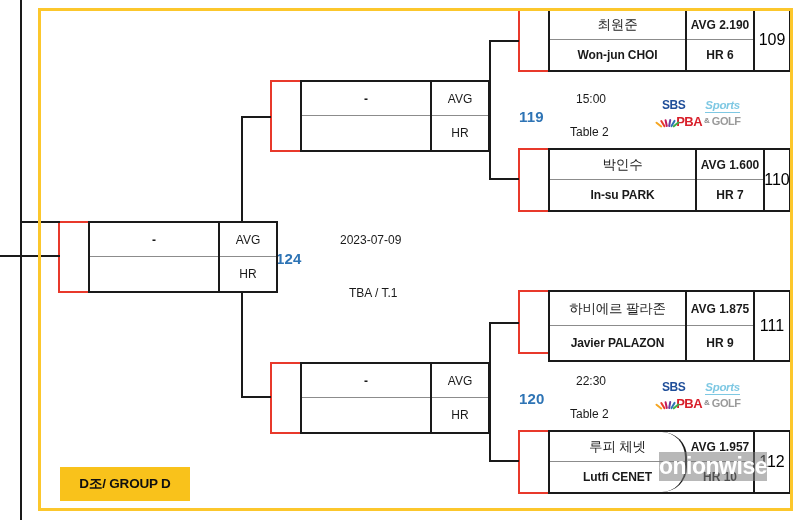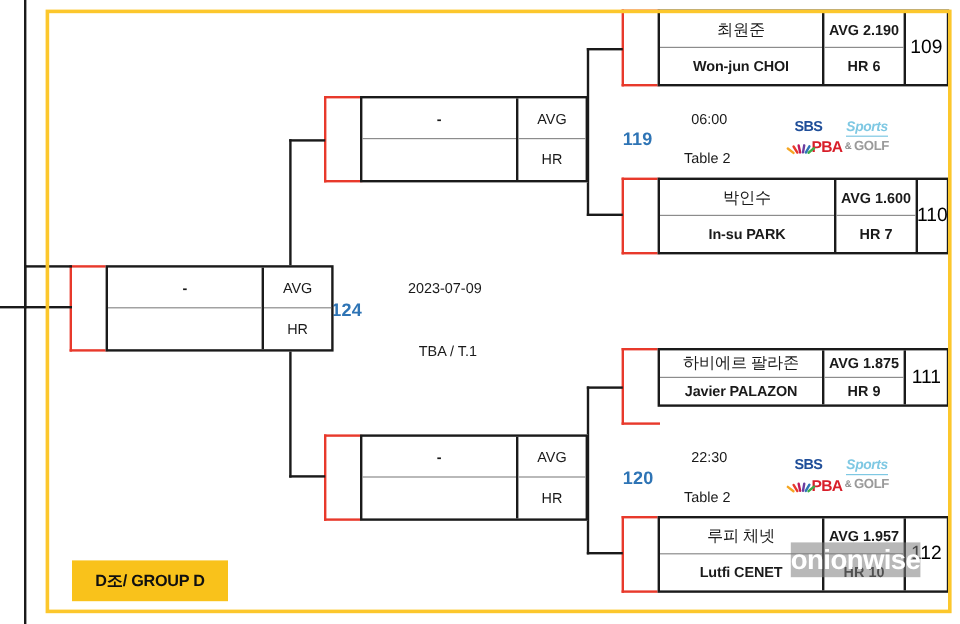--- a/index.html
+++ b/index.html
@@ -182,21 +182,21 @@
       <div class="cellrow stat">HR 7</div>
     </div>
     <div class="idcol idnum" style="width:24px;">110</div>
   </div>
 
   <div class="vline" style="left:489px;top:40px;height:140px;"></div>
   <div class="hline" style="left:489px;top:40px;width:30px;"></div>
   <div class="hline" style="left:489px;top:178px;width:30px;"></div>
 
   <div class="matchnum" style="left:519px;top:108px;">119</div>
-  <div class="meta-time" style="left:576px;top:92px;">06:00</div>
+  <div class="meta-time" style="left:576px;top:92px;">15:00</div>
   <div class="meta-table" style="left:570px;top:125px;">Table 2</div>
 
   <div class="bcast" style="left:655px;top:99px;">
     <div class="row1">
       <span class="sbs">SBS</span>
       <span class="sports">Sports</span>
     </div>
     <div class="row2">
       <span class="peacock">
         <i style="left:0px;background:#F5A623;transform:rotate(-52deg);"></i>
@@ -206,35 +206,35 @@
         <i style="left:9.2px;background:#2E74B5;transform:rotate(30deg);"></i>
         <i style="left:11.0px;background:#3DAE4A;transform:rotate(50deg);"></i>
       </span>
       <span class="pba">PBA</span>
       <span class="amp">&amp;</span>
       <span class="golf">GOLF</span>
     </div>
   </div>
 
   <div class="red-stub" style="left:518px;top:290px;width:32px;height:64px;"></div>
-  <div class="slot" style="left:548px;top:290px;width:243px;height:49px;">
+  <div class="slot" style="left:548px;top:290px;width:243px;height:72px;">
     <div class="namecol" style="width:137px;">
       <div class="cellrow top kr">하비에르 팔라존</div>
       <div class="cellrow en">Javier PALAZON</div>
     </div>
     <div class="statcol" style="width:68px;">
       <div class="cellrow top stat">AVG 1.875</div>
       <div class="cellrow stat">HR 9</div>
     </div>
     <div class="idcol idnum" style="width:34px;">111</div>
   </div>
 
   <div class="red-stub" style="left:518px;top:430px;width:32px;height:64px;"></div>
   <div class="slot" style="left:548px;top:430px;width:243px;height:64px;">
-    <div class="namecol" style="width:137px;">
+    <div class="namecol" style="width:137px;border-radius:25px;">
       <div class="cellrow top kr">루피 체넷</div>
       <div class="cellrow en">Lutfi CENET</div>
     </div>
     <div class="statcol" style="width:68px;">
       <div class="cellrow top stat">AVG 1.957</div>
       <div class="cellrow stat">HR 10</div>
     </div>
     <div class="idcol idnum" style="width:34px;">112</div>
   </div>
 

